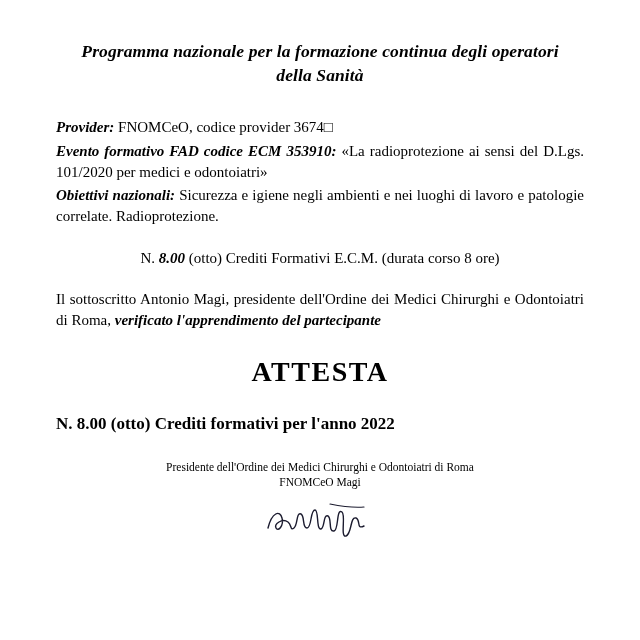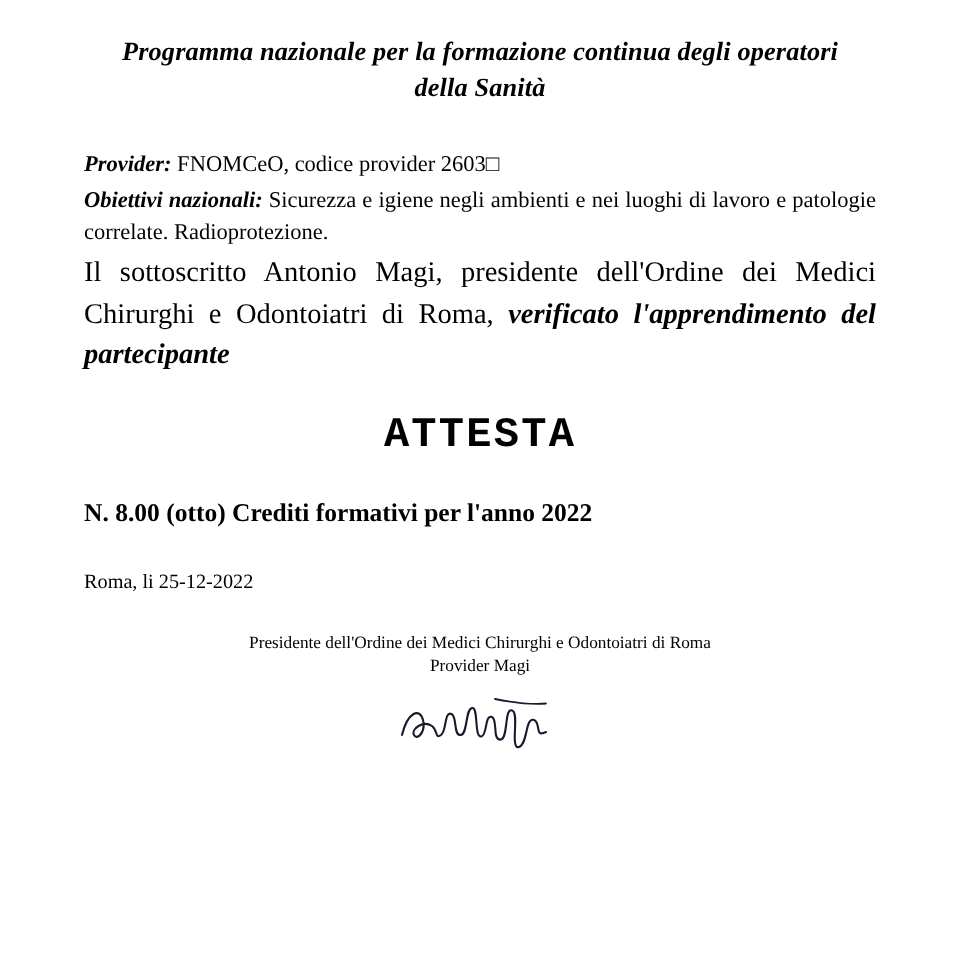--- a/index.html
+++ b/index.html
@@ -12,21 +12,21 @@
     background: #ffffff;
     font-family: "Liberation Serif", serif;
     color: #000000;
     overflow: hidden;
   }
   .page {
     position: relative;
     width: 640px;
     height: 640px;
     box-sizing: border-box;
-    padding: 23px 56px 10px 56px;
+    padding: 40px 56px 10px 56px;
   }
   .doc-title {
     text-align: center;
     font-weight: bold;
     font-style: italic;
     font-size: 17.5px;
     line-height: 1.35;
     margin: 0 6px 30px 6px;
     letter-spacing: 0.1px;
   }
@@ -38,32 +38,31 @@
   }
   .body-block p {
     margin: 0 0 2px 0;
   }
   .credits-line {
     text-align: center;
     font-size: 15px;
     margin: 22px 0 22px 0;
   }
   .declaration {
-    font-size: 19px;
+    font-size: 15px;
     line-height: 1.45;
     text-align: justify;
     margin: 0 0 0 0;
   }
   .attesta {
     text-align: center;
     font-size: 28px;
     font-weight: bold;
     letter-spacing: 1.5px;
     margin: 24px 0 26px 0;
-    font-family: Liberation Mono, monospace;
   }
   .recipient {
     font-size: 15px;
     line-height: 1.45;
     text-align: justify;
     margin: 0 0 0 0;
   }
   .awarded {
     text-align: left;
     font-size: 17px;
@@ -96,37 +95,38 @@
   b, strong { font-weight: bold; font-style: italic; }
 </style>
 </head>
 <body>
 
 <div class="page">
 
   <div class="doc-title">Programma nazionale per la formazione continua degli operatori della Sanità</div>
 
   <div class="body-block">
-    <p><b>Provider:</b><span> FNOMCeO, codice provider 2603□</span></p>
+    <p><b>Provider:</b><span> FNOMCeO, codice provider 3674□</span></p>
+    <p><b>Evento formativo FAD codice ECM 353910:</b><span> «La radioprotezione ai sensi del D.Lgs. 101/2020 per medici e odontoiatri»</span></p>
     <p><b>Obiettivi nazionali:</b><span> Sicurezza e igiene negli ambienti e nei luoghi di lavoro e patologie correlate. Radioprotezione.</span></p>
   </div>
 
+  <div class="credits-line"><span>N. </span><b>8.00</b><span> (otto) Crediti Formativi E.C.M. (durata corso 8 ore)</span></div>
 
   <div class="declaration"><span>Il sottoscritto Antonio Magi, presidente dell'Ordine dei Medici Chirurghi e Odontoiatri di Roma, </span><b>verificato l'apprendimento del partecipante</b></div>
 
   <div class="attesta">ATTESTA</div>
 
 
   <div class="awarded">N. 8.00 (otto) Crediti formativi per l'anno 2022</div>
 
-  <div class="place-date">Roma, li 25-12-2022</div>
 
   <div class="signature-block">
     <div class="sig-line1">Presidente dell'Ordine dei Medici Chirurghi e Odontoiatri di Roma</div>
-    <div class="sig-line2">Provider Magi</div>
+    <div class="sig-line2">FNOMCeO Magi</div>
     <div class="sig-mark">
       <svg width="120" height="46" viewBox="0 0 120 46">
         <path d="M8 30 C12 14, 20 12, 22 20 C24 28, 18 34, 16 30 C14 26, 22 20, 28 24 C32 27, 30 33, 34 30 C38 27, 36 14, 41 16 C45 18, 42 30, 47 30 C52 30, 50 12, 55 12 C59 12, 56 32, 61 31 C65 30, 63 16, 68 18 C72 20, 68 34, 74 33 C79 32, 76 10, 82 14 C86 17, 80 40, 86 38 C92 36, 90 18, 96 20 C101 22, 96 32, 104 28" fill="none" stroke="#1a1a2e" stroke-width="1.4" stroke-linecap="round"></path>
         <path d="M70 6 C80 8, 92 10, 104 9" fill="none" stroke="#1a1a2e" stroke-width="1.2" stroke-linecap="round"></path>
       </svg>
     </div>
   </div>
 
 </div>
 

